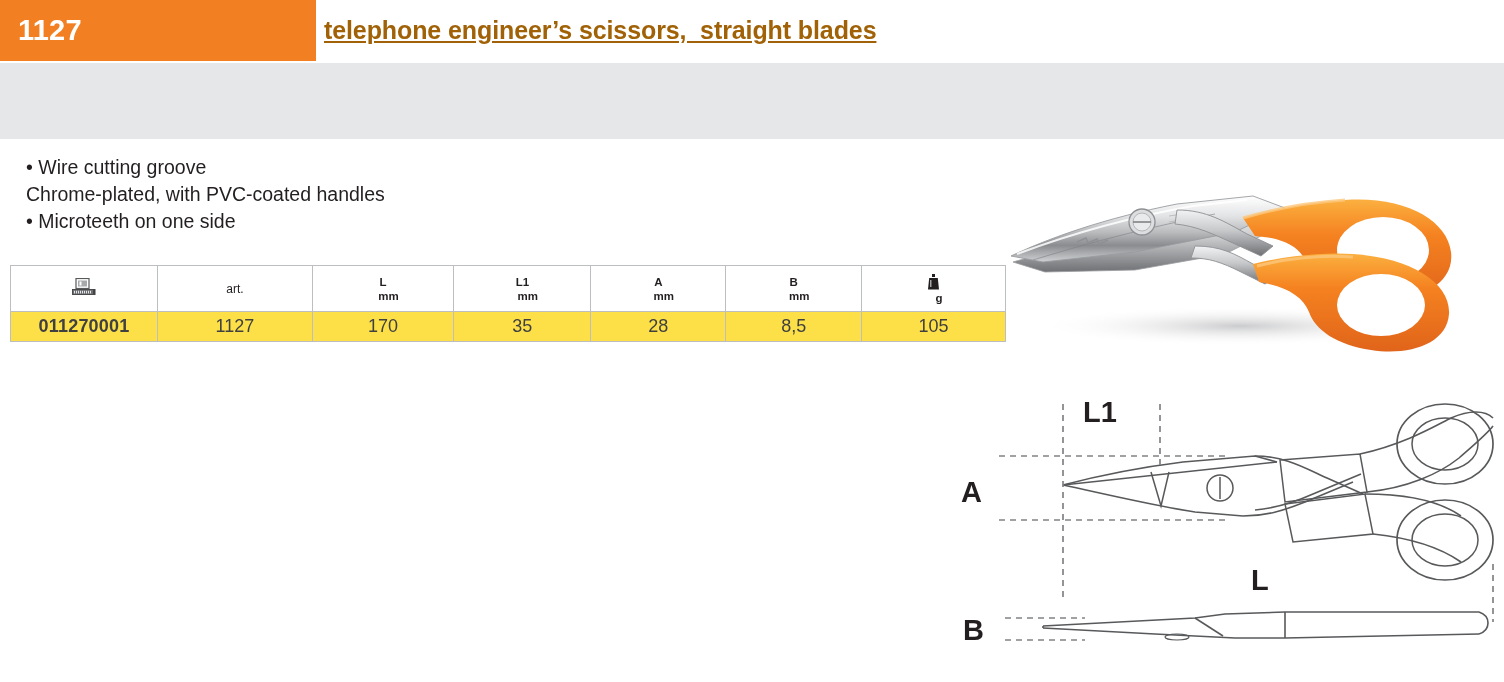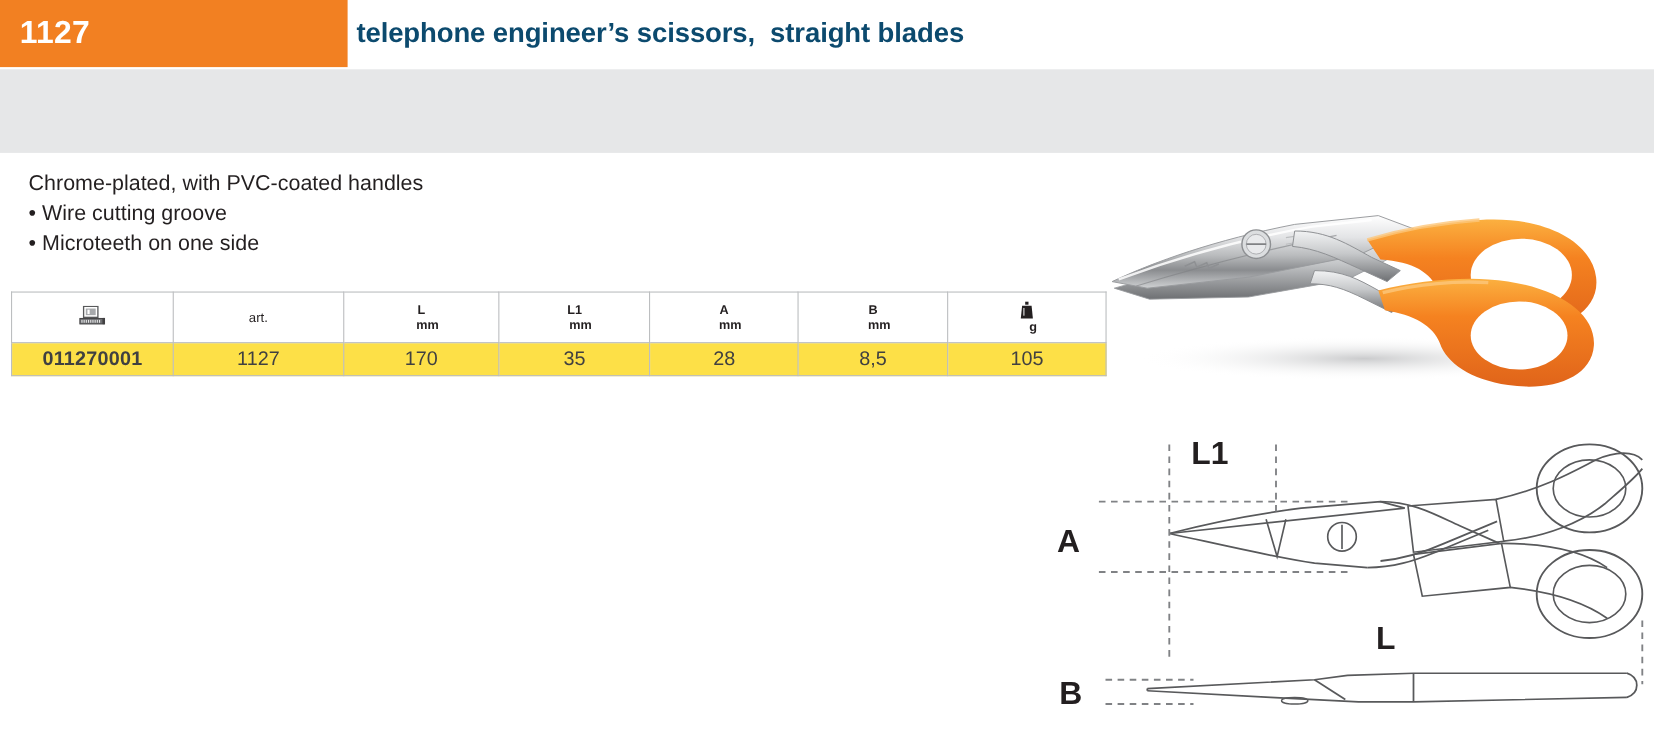--- a/index.html
+++ b/index.html
@@ -19,22 +19,23 @@
     background:#f28022;
     display:flex; align-items:center;
   }
   .header-code-text {
     color:#ffffff; font-size:29px; font-weight:bold; letter-spacing:0.2px;
     padding-left:18px; line-height:1;
   }
   .header-title {
     position:absolute; left:324px; top:0; height:61px;
     display:flex; align-items:center;
-    color:#0c4a6e; font-size:25px; font-weight:bold; letter-spacing:-0.1px;
+    color:#a16207; font-size:25px; font-weight:bold; letter-spacing:-0.1px;
     white-space:pre;
+    text-decoration:underline;
   }
   .gray-band {
     position:absolute; left:0; top:63px; width:1504px; height:76px;
     background:#e6e7e8;
   }
 
   
   .desc { position:absolute; left:26px; top:154px; width:640px; }
   .desc-line {
     font-size:19.5px; color:#231f20; line-height:27px; white-space:pre;
@@ -82,22 +83,22 @@
 
   <div class="header">
     <div class="header-code" style="background: rgb(242, 128, 34);">
       <span class="header-code-text">1127</span>
     </div>
     <div class="header-title">telephone engineer’s scissors,  straight blades</div>
   </div>
   <div class="gray-band" style="background: rgb(230, 231, 232);"></div>
 
   <div class="desc">
+    <div class="desc-line">• Wire cutting groove</div>
     <div class="desc-line">Chrome-plated, with PVC-coated handles</div>
-    <div class="desc-line">• Wire cutting groove</div>
     <div class="desc-line">• Microteeth on one side</div>
   </div>
 
   <table class="spec-table">
     <thead>
       <tr>
         <th class="c-ean">
           <div class="th-stack">
             <span class="icon-ean">
               <svg width="24" height="19" viewBox="0 0 24 19">

